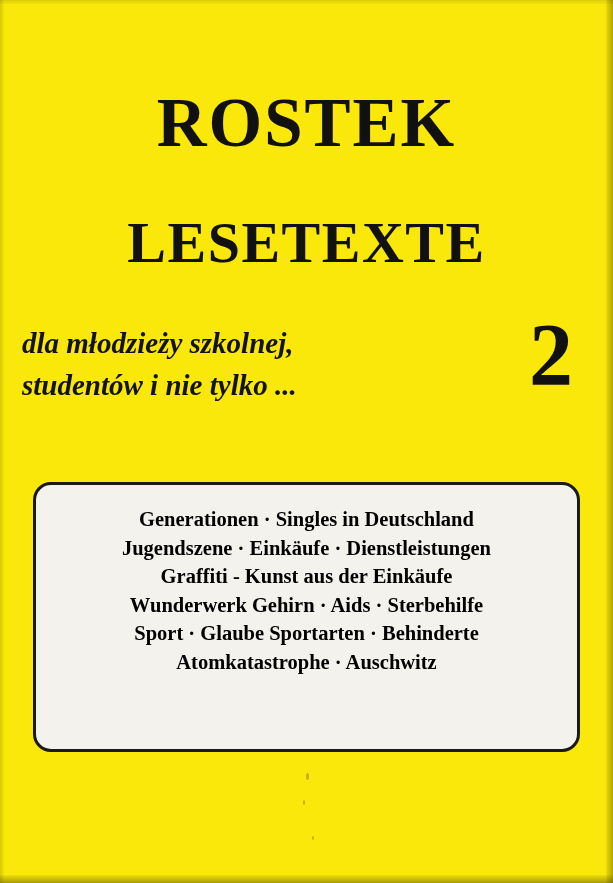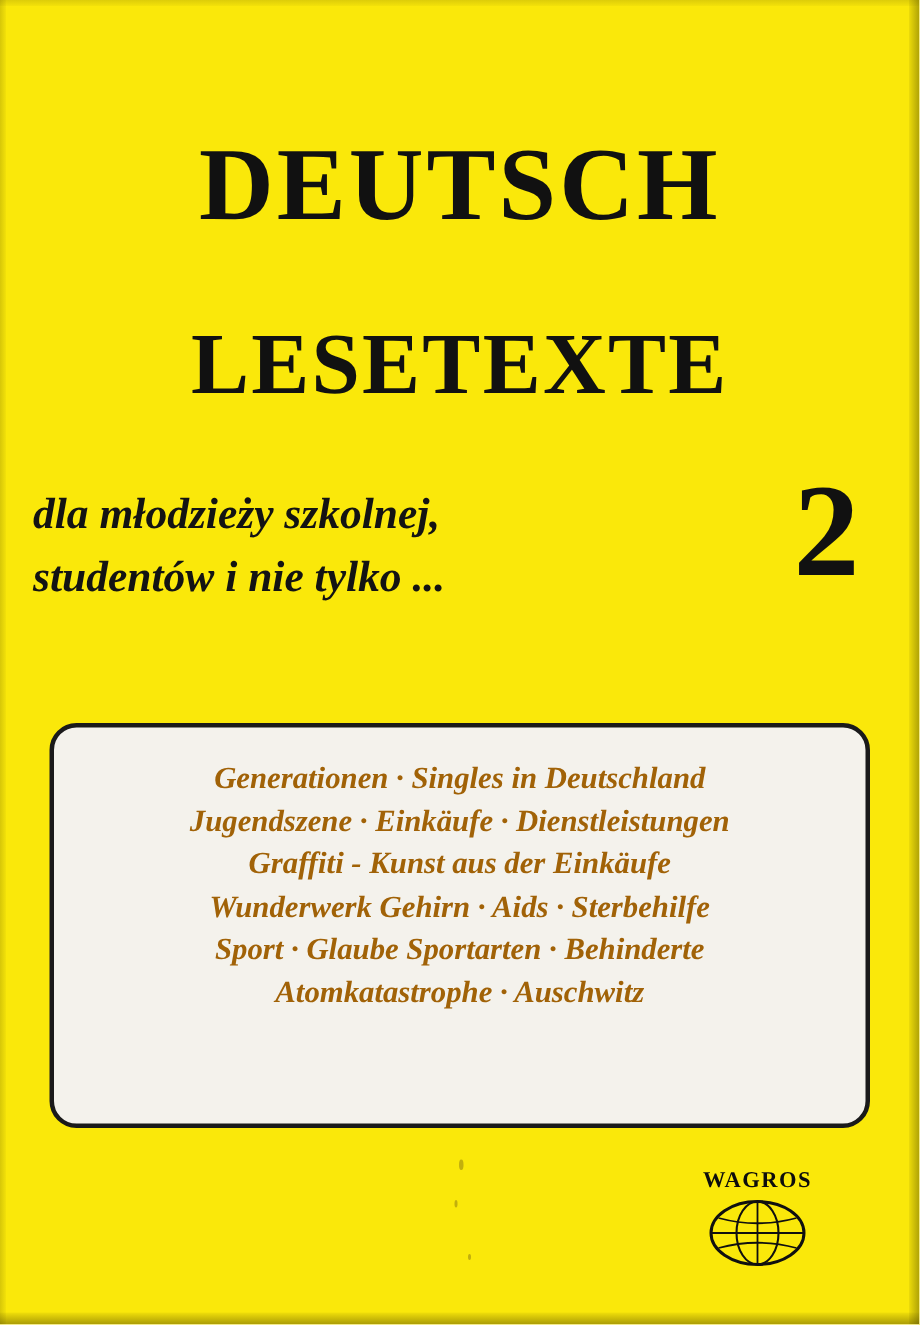--- a/index.html
+++ b/index.html
@@ -127,23 +127,22 @@
   .topics-list {
     margin: 0;
     padding: 0;
     list-style: none;
     text-align: center;
   }
   .topics-list li {
     font-size: 20.5px;
     line-height: 28.6px;
     font-weight: bold;
-    color: #a16207;
+    color: #000000;
     white-space: nowrap;
-    font-style: italic;
   }
 
   .publisher {
     position: absolute;
     bottom: 38px;
     right: 42px;
     width: 132px;
     height: 66px;
   }
   .publisher-name {
@@ -175,52 +174,39 @@
 <body>
 
 <div class="cover">
 
   <div class="edge-top"></div>
   <div class="edge-left"></div>
   <div class="edge-right"></div>
   <div class="edge-bottom"></div>
 
 
-  <div class="title-1">DEUTSCH</div>
+  <div class="title-1">ROSTEK</div>
   <div class="title-2">LESETEXTE</div>
 
   <div class="subtitle">
     <div>dla młodzieży szkolnej,</div>
     <div>studentów i nie tylko ...</div>
   </div>
 
   <div class="volume">2</div>
 
   <div class="topics-box">
     <ul class="topics-list">
       <li>Generationen · Singles in Deutschland</li>
       <li>Jugendszene · Einkäufe · Dienstleistungen</li>
       <li>Graffiti - Kunst aus der Einkäufe</li>
       <li>Wunderwerk Gehirn · Aids · Sterbehilfe</li>
       <li>Sport · Glaube Sportarten · Behinderte</li>
       <li>Atomkatastrophe · Auschwitz</li>
     </ul>
   </div>
 
-  <div class="publisher">
-    <div class="publisher-name">WAGROS</div>
-    <span class="globe">
-      <svg width="66" height="46" viewBox="0 0 66 46">
-        <ellipse cx="33" cy="23" rx="31" ry="21" fill="none" stroke="#101010" stroke-width="2"></ellipse>
-        <ellipse cx="33" cy="23" rx="14" ry="21" fill="none" stroke="#101010" stroke-width="1.4"></ellipse>
-        <line x1="2" y1="23" x2="64" y2="23" stroke="#101010" stroke-width="1.4"></line>
-        <path d="M7 13 Q33 20 59 13" fill="none" stroke="#101010" stroke-width="1.2"></path>
-        <path d="M7 33 Q33 26 59 33" fill="none" stroke="#101010" stroke-width="1.2"></path>
-        <line x1="33" y1="2" x2="33" y2="44" stroke="#101010" stroke-width="1.2"></line>
-      </svg>
-    </span>
-  </div>
 
   <div class="speck s1"></div>
   <div class="speck s2"></div>
   <div class="speck s3"></div>
 
 </div>
 
 </body></html>

